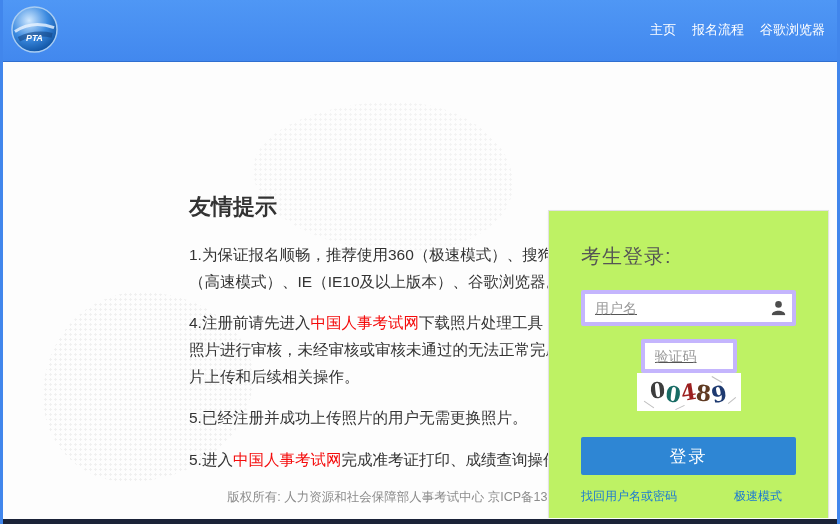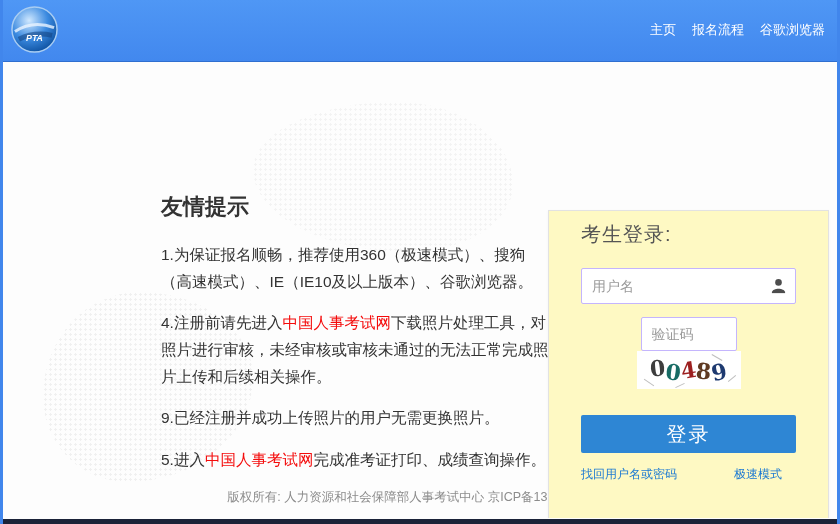--- a/index.html
+++ b/index.html
@@ -26,34 +26,34 @@
     background-size:5px 5px; opacity:.55; z-index:0; }
   .dots-a { left:40px; top:230px; width:210px; height:190px; border-radius:46% 54% 60% 40%/55% 45% 55% 45%; }
   .dots-b { left:250px; top:40px; width:260px; height:150px; border-radius:55% 45% 40% 60%/45% 55% 45% 55%; opacity:.4; }
   .dots-c { left:600px; top:330px; width:220px; height:120px; border-radius:50%; opacity:.35; }
   .tower { position:absolute; left:735px; top:415px; width:0; height:0; z-index:0;
     border-left:14px solid transparent; border-right:14px solid transparent;
     border-bottom:95px solid #f1f1f1; }
   .tower:after { content:""; position:absolute; left:-1.5px; top:-40px; width:3px; height:45px; background:#f1f1f1; }
 
   
-  .tips { position:absolute; left:158px; top:130px; width:394px; z-index:1; }
+  .tips { position:absolute; left:186px; top:130px; width:394px; z-index:1; }
   .tips h1 { font-size:22px; font-weight:bold; color:#333; margin-bottom:20px; }
   .tips p { font-size:15.5px; line-height:1.72; color:#333; margin-bottom:15px; }
   .tips .redlink { color:#f40b0b; text-decoration:none; cursor:pointer; }
 
   
   .login-box { position:absolute; left:545px; top:148px; width:281px; height:315px;
-    background:#fef9c3; border:1px solid #e2e2e2; box-shadow:0 1px 3px rgba(0,0,0,.04);
-    padding:10px 32px 0 32px; z-index:2; }
+    background:#bef264; border:1px solid #e2e2e2; box-shadow:0 1px 3px rgba(0,0,0,.04);
+    padding:32px 32px 0 32px; z-index:2; }
   .login-title { font-size:20px; color:#555; margin-bottom:20px; letter-spacing:1px; }
   .field { position:relative; margin-bottom:13px; }
-  .field input { width:100%; height:36px; border:1px solid #c4b5fd; border-radius:2px;
+  .field input { width:100%; height:36px; border:4px solid #c4b5fd; border-radius:2px;
     padding:0 32px 0 10px; font-size:14px; color:#555; outline:none;
-    font-family:"Liberation Sans","DejaVu Sans",sans-serif; }
+    font-family:"Liberation Sans","DejaVu Sans",sans-serif;text-decoration:underline; }
   .field input::placeholder { color:#9a9a9a; opacity:1; }
   .field .ficon { position:absolute; right:9px; top:50%; transform:translateY(-50%); line-height:0; }
 
   .captcha-row { display:flex; align-items:center; justify-content:space-between; margin-bottom:4px;flex-direction:column; }
   .captcha-row .cap-field { width:96px; margin-bottom:0; }
   .captcha-row .cap-field input { padding:0 10px; height:34px; }
   .captcha-img { position:relative; width:104px; height:38px; background:#fff; cursor:pointer;
     display:flex; align-items:center; justify-content:center; overflow:hidden; }
   .captcha-img span { font-family:"DejaVu Serif","Liberation Serif",serif; font-weight:bold;
     font-size:22px; display:inline-block; }
@@ -62,21 +62,21 @@
   .captcha-img span:nth-child(3){ transform:rotate(-9deg); }
   .captcha-img span:nth-child(4){ transform:rotate(5deg) translateY(1px); }
   .captcha-img span:nth-child(5){ transform:rotate(-12deg) translateY(2px); }
   .noise { position:absolute; background:#9b9b9b; opacity:.65; height:1px; }
   .n1 { width:12px; left:6px; bottom:6px; transform:rotate(35deg); }
   .n2 { width:10px; left:38px; bottom:3px; transform:rotate(-25deg); }
   .n3 { width:12px; right:18px; top:6px; transform:rotate(30deg); }
   .n4 { width:10px; right:4px; bottom:10px; transform:rotate(-40deg); }
 
   .login-btn { display:block; width:100%; height:38px; margin-top:26px; border:none;
-    background:#2e86d4; color:#fff; font-size:20px; letter-spacing:2px; border-radius:2px;
+    background:#2e86d4; color:#fff; font-size:17px; letter-spacing:2px; border-radius:2px;
     cursor:pointer; font-family:"Liberation Sans","DejaVu Sans",sans-serif; }
   .login-links { display:flex; justify-content:space-between; margin-top:13px; padding-right:14px; }
   .login-links a { color:#1d7ad2; font-size:12px; text-decoration:none; cursor:pointer; }
 
   
   .footer { position:absolute; left:0; right:0; bottom:12px; text-align:center;
     font-size:12.5px; color:#8c8c8c; z-index:1; }
   .bottom-bar { position:absolute; left:0; right:0; bottom:0; height:5px; background:#1b2338; z-index:3; }
 </style>
 </head>
@@ -113,21 +113,21 @@
 
     <div class="tips">
       <h1>友情提示</h1>
       <p>
         <span>1.为保证报名顺畅，推荐使用360（极速模式）、搜狗（高速模式）、IE（IE10及以上版本）、谷歌浏览器。</span>
       </p>
       <p>
         <span>4.注册前请先进入</span><a class="redlink">中国人事考试网</a><span>下载照片处理工具，对照片进行审核，未经审核或审核未通过的无法正常完成照片上传和后续相关操作。</span>
       </p>
       <p>
-        <span>9.已经注册并成功上传照片的用户无需更换照片。</span>
+        <span>5.已经注册并成功上传照片的用户无需更换照片。</span>
       </p>
       <p>
         <span>5.进入</span><a class="redlink">中国人事考试网</a><span>完成准考证打印、成绩查询操作。</span>
       </p>
     </div>
 
     <div class="login-box">
       <div class="login-title">考生登录:</div>
 
       <div class="field">

